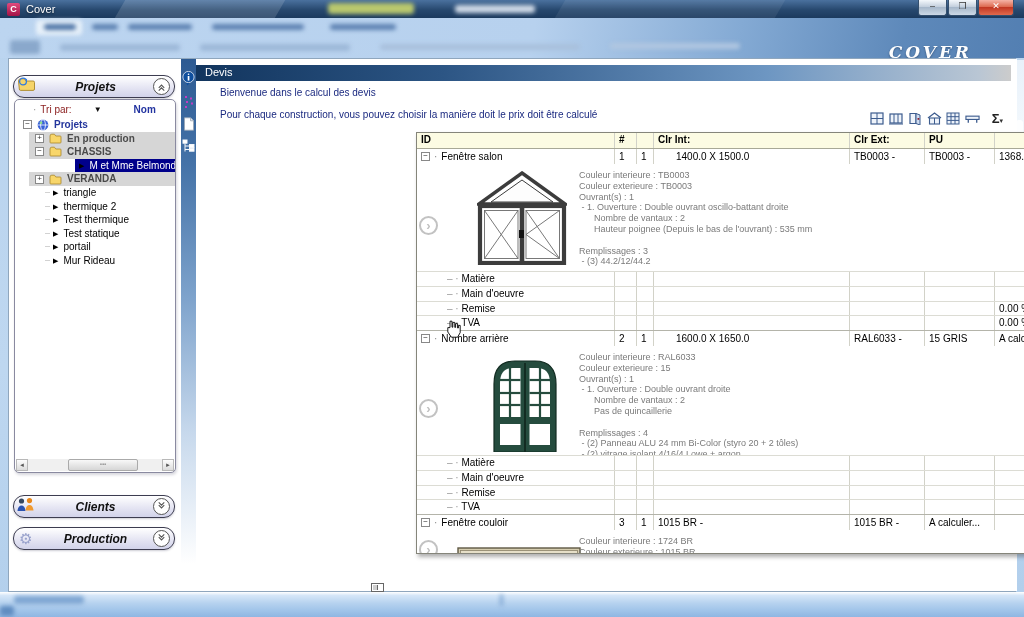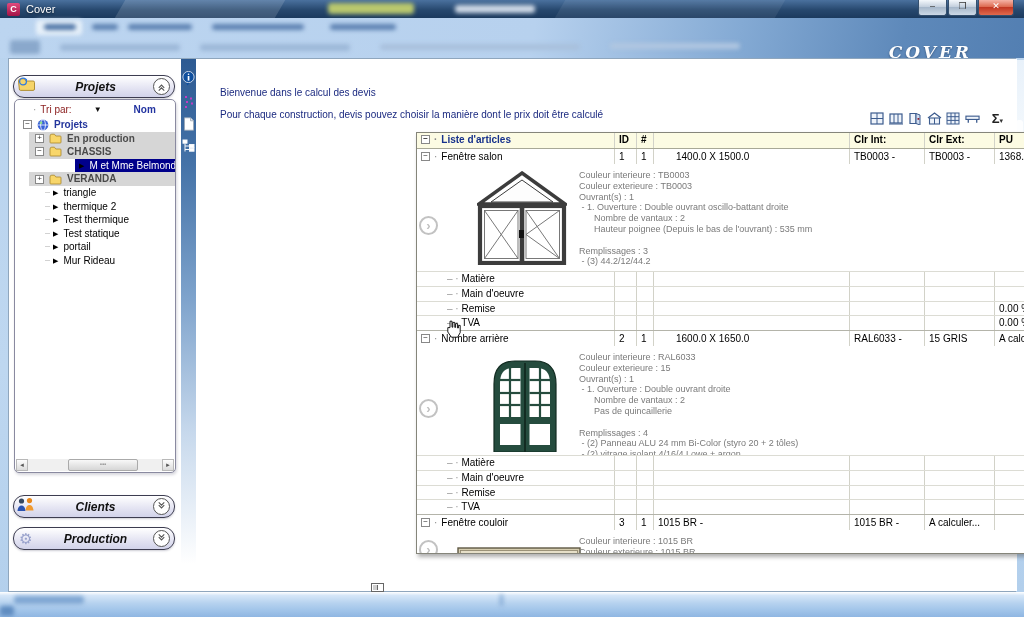--- a/index.html
+++ b/index.html
@@ -323,22 +323,23 @@
               <rect x="1" y="1" width="4" height="3.2" fill="#fff"></rect>
               <path d="M3 4.5 v8 M3 7 h4 M3 10.5 h4"></path>
               <rect x="7.5" y="5.5" width="4.5" height="3" fill="#fff"></rect>
               <rect x="7.5" y="9.2" width="4.5" height="3" fill="#fff"></rect>
             </g>
           </svg>
       </div>
     </div>
 
     <div id="main">
+      <div class="devisbar">Devis</div>
       <div class="welcome" style="top:28px;">Bienvenue dans le calcul des devis</div>
-      <div class="welcome" style="top:50px;">Pour chaque construction, devis pouvez choisir la manière dont le prix doit être calculé</div>
+      <div class="welcome" style="top:50px;">Pour chaque construction, vous pouvez choisir la manière doit le prix doit être calculé</div>
 
       <div class="toolbar" id="toolbar">
           <span class="ticn">
             <svg width="14" height="13" viewBox="0 0 14 13">
               <rect x="1" y="1" width="12" height="11" fill="#eef3fa" stroke="#3d5c8e" stroke-width="1.2"></rect>
               <line x1="7" y1="1" x2="7" y2="12" stroke="#3d5c8e"></line>
               <line x1="1" y1="6.5" x2="13" y2="6.5" stroke="#3d5c8e"></line>
             </svg>
           </span>
           <span class="ticn">
@@ -380,21 +381,20 @@
               <line x1="3.5" y1="7.5" x2="3.5" y2="11" stroke="#3d5c8e" stroke-width="1.4"></line>
               <line x1="12.5" y1="7.5" x2="12.5" y2="11" stroke="#3d5c8e" stroke-width="1.4"></line>
             </svg>
           </span>
           <span class="sum">Σ<small>▾</small></span>
         </div>
 
       <div id="table">
         <div id="tbody">
           <div class="grid thead">
-            <div class="c first"><span class="xsq">−</span><span class="mdot">·</span><span>Liste d'articles</span></div>
             <div class="c">ID</div>
             <div class="c">#</div>
             <div class="c"></div>
             <div class="c">Clr Int:</div>
             <div class="c">Clr Ext:</div>
             <div class="c">PU</div>
 
           </div>
           <div id="articles">
               <div class="grid arow">
@@ -548,21 +548,21 @@
         <rect x="7" y="18" width="32" height="38"></rect>
         <rect x="46" y="18" width="32" height="38"></rect>
         <rect x="85" y="18" width="32" height="38"></rect>
       </g>
       <g fill="none" stroke="#4a4a4a" stroke-width="0.9">
         <path d="M7 44 Q23 18 39 44"></path>
                     <path d="M46 44 Q62 18 78 44"></path>
                     <path d="M85 44 Q101 18 117 44"></path>
       </g>
     </svg>
-                <div class="dlines"><div>Couleur interieure : 1015 BR</div><div>Couleur exterieure : 1015 BR</div></div>
+                <div class="dlines"><div>Couleur interieure : 1724 BR</div><div>Couleur exterieure : 1015 BR</div></div>
               </div>
             </div>
         </div>
 
       </div>
 
       <div class="gripicon"></div>
     </div>
   </div>
 

